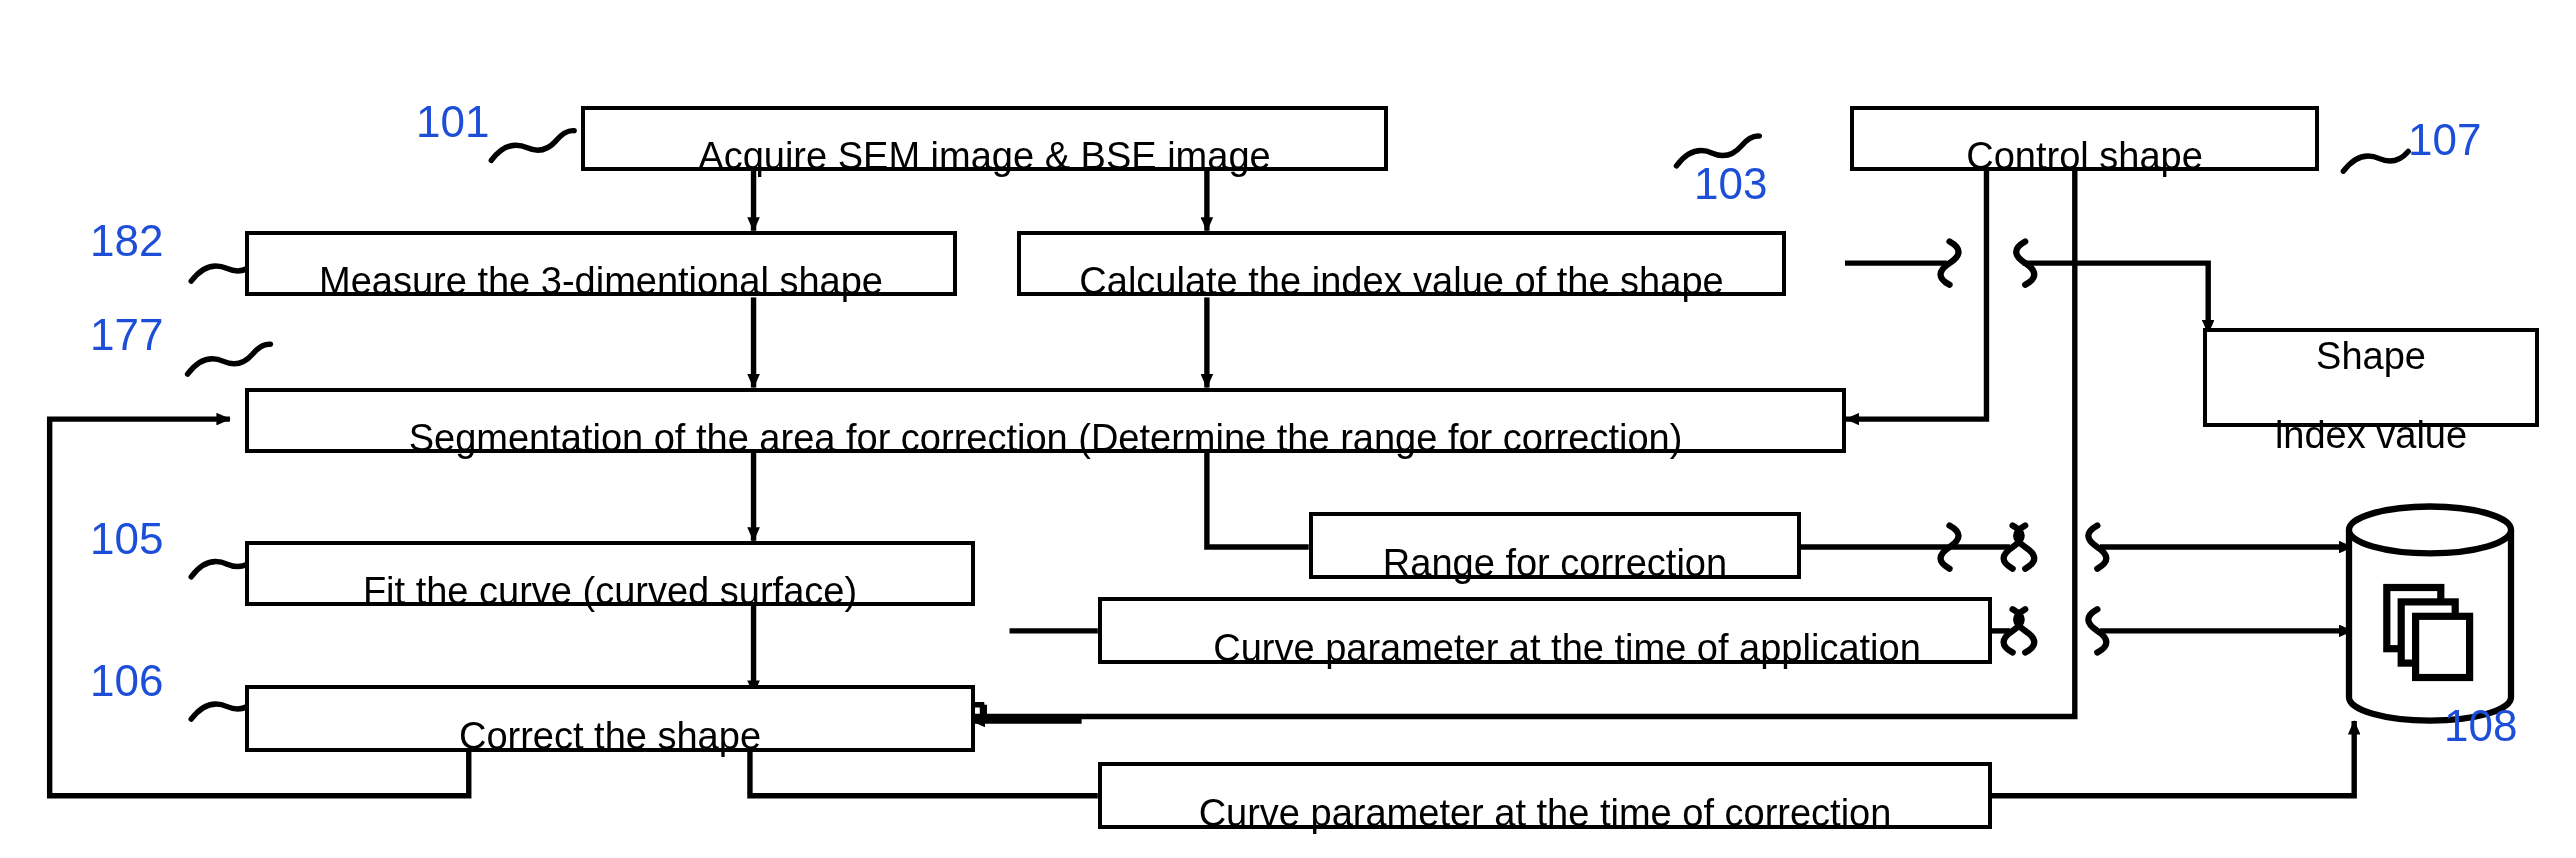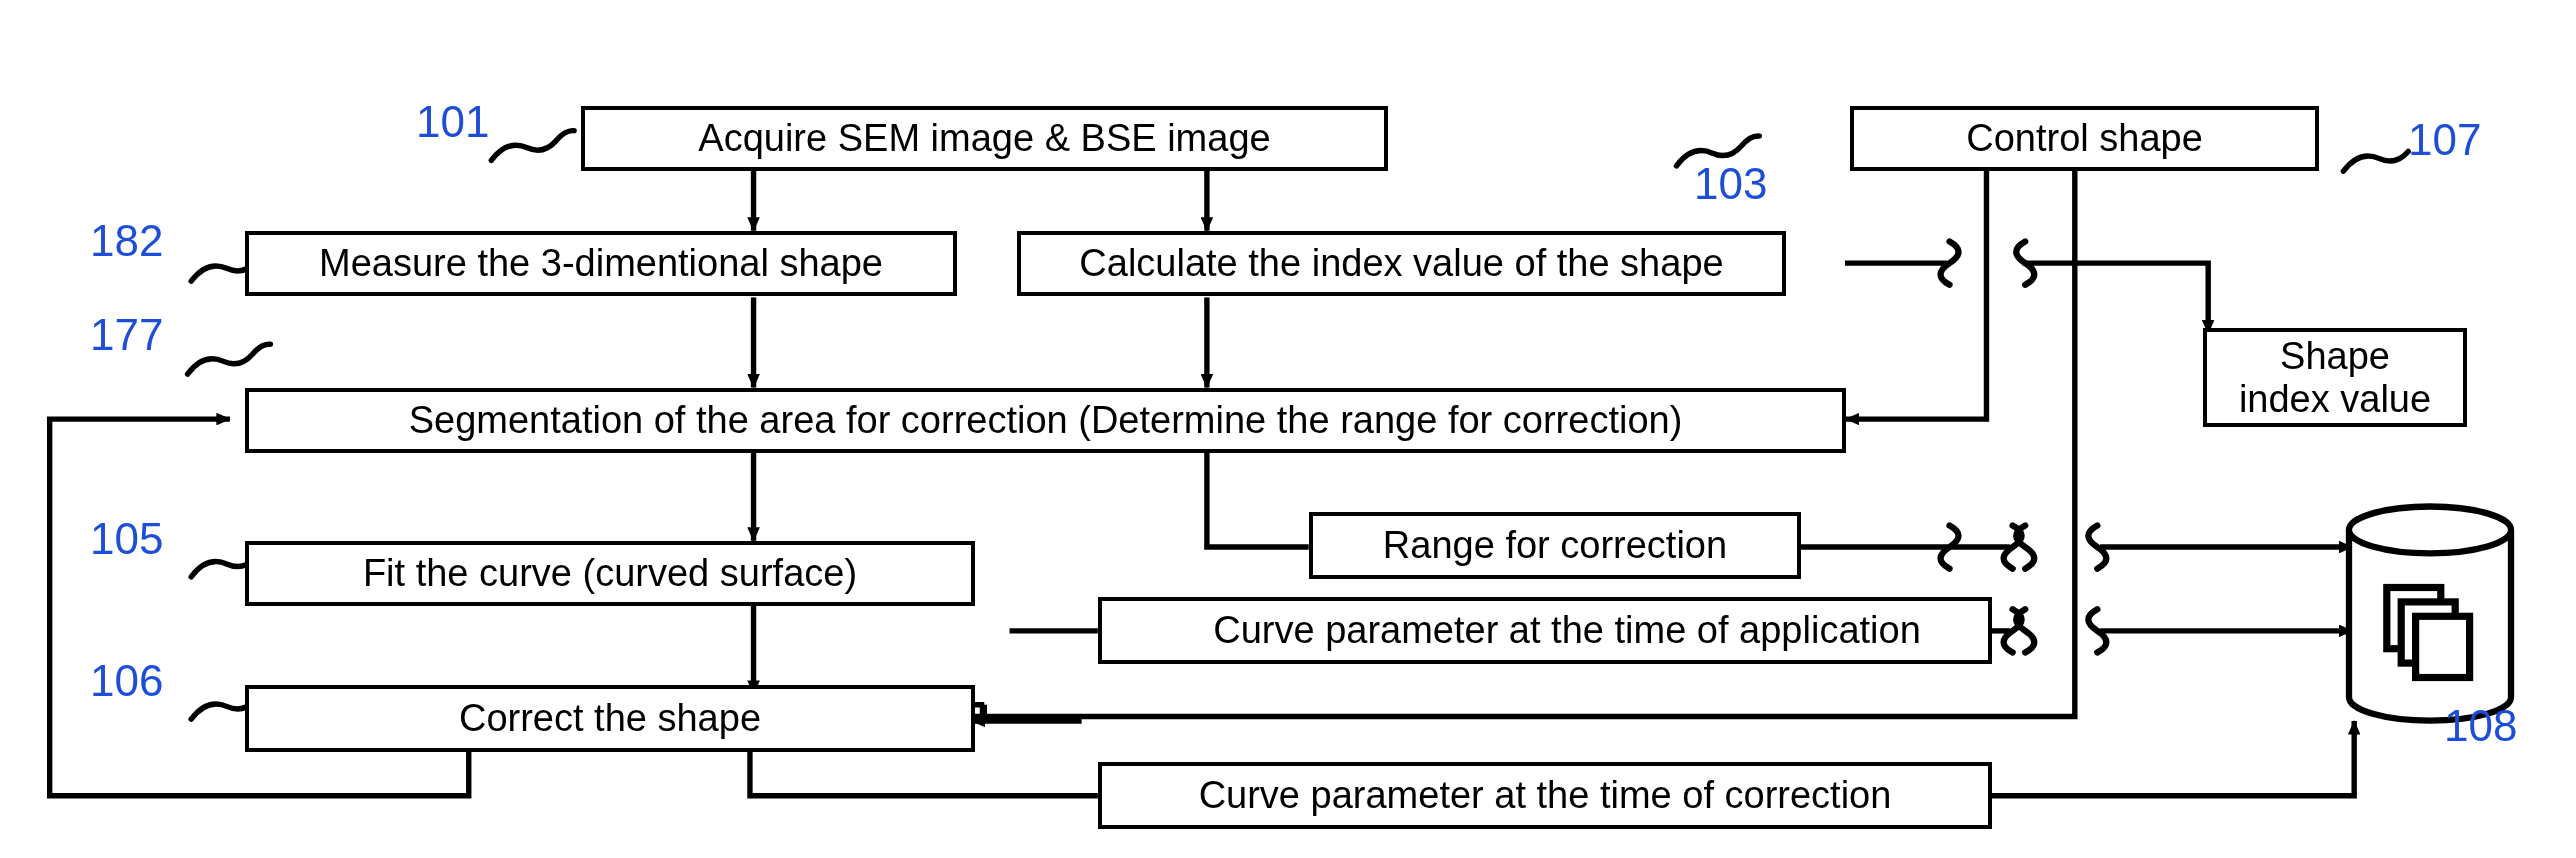--- a/index.html
+++ b/index.html
@@ -35,20 +35,21 @@
     text-align: center;
     color: #000000;
     font-family: "Liberation Sans", sans-serif;
     line-height: 1.12;
     z-index: 3;
   }
   .box span {
     display: block;
     padding: 0 9px;
     white-space: nowrap;
+    margin-top: 36px;
   }
   .box.two-line span { white-space: normal; }
   .reftag {
     position: absolute;
     color: #1d4ed8;
     font-family: "Liberation Sans", sans-serif;
     font-size: 44px;
     letter-spacing: 0px;
     z-index: 4;
     white-space: nowrap;
@@ -180,21 +181,21 @@
   </div>
 
   <div class="box" style="left:1098px; top:597px; width:894px; height:67px; font-size:38px;padding-left:44px;">
     <span>Curve parameter at the time of application</span>
   </div>
 
   <div class="box" style="left:1098px; top:762px; width:894px; height:67px; font-size:38px;">
     <span>Curve parameter at the time of correction</span>
   </div>
 
-  <div class="box two-line" style="left:2203px; top:328px; width:264px; height:99px; font-size:38px; flex-direction:column;">
+  <div class="box two-line" style="left:2203px; top:328px; width:336px; height:99px; font-size:38px; flex-direction:column;">
     <span>Shape</span>
     <span>index value</span>
   </div>
 
   <div class="dbwrap" style="left:2340px; top:501px; width:180px; height:227px;">
     <svg width="180" height="227" viewBox="0 0 200 252">
       <g stroke="#000" stroke-width="7" fill="#ffffff">
         <path d="M10,32 L10,218 A90,26 0 0 0 190,218 L190,32"></path>
         <ellipse cx="100" cy="32" rx="90" ry="26"></ellipse>
       </g>

